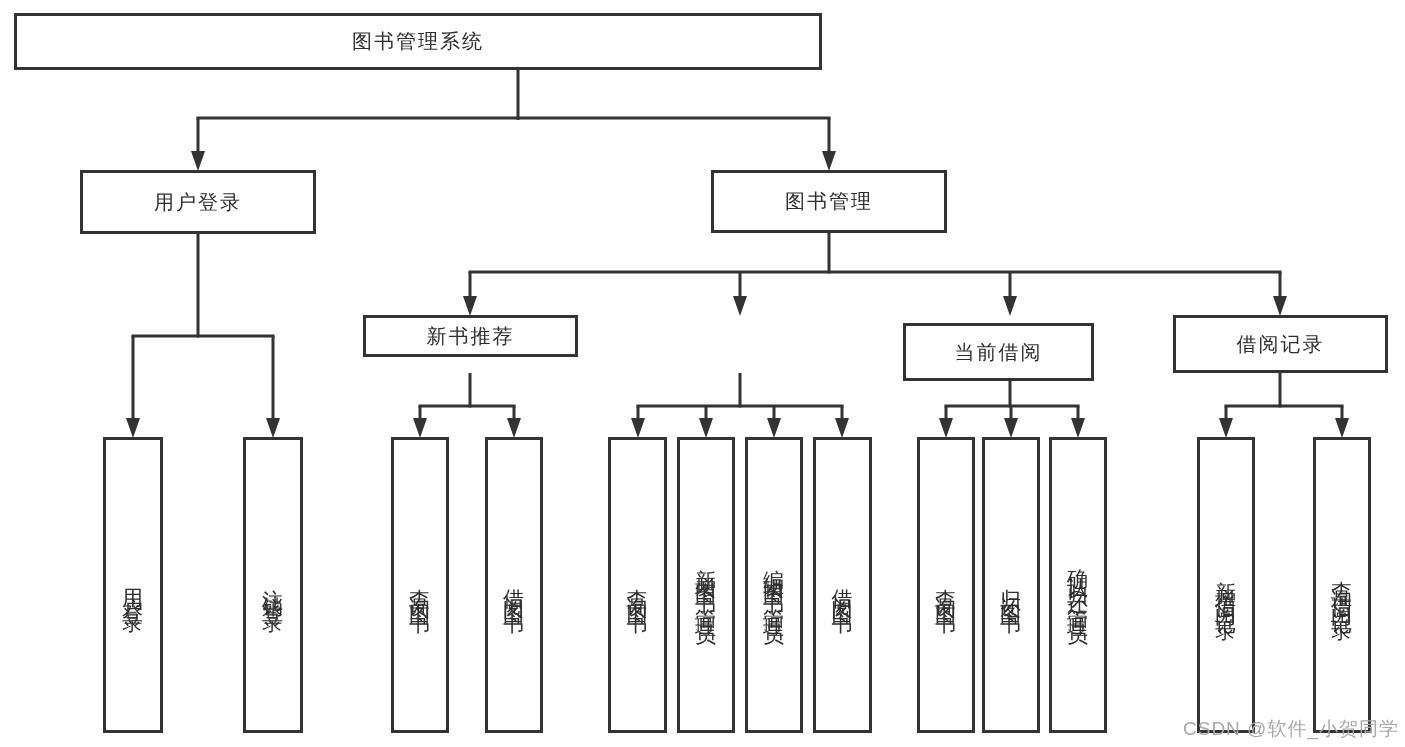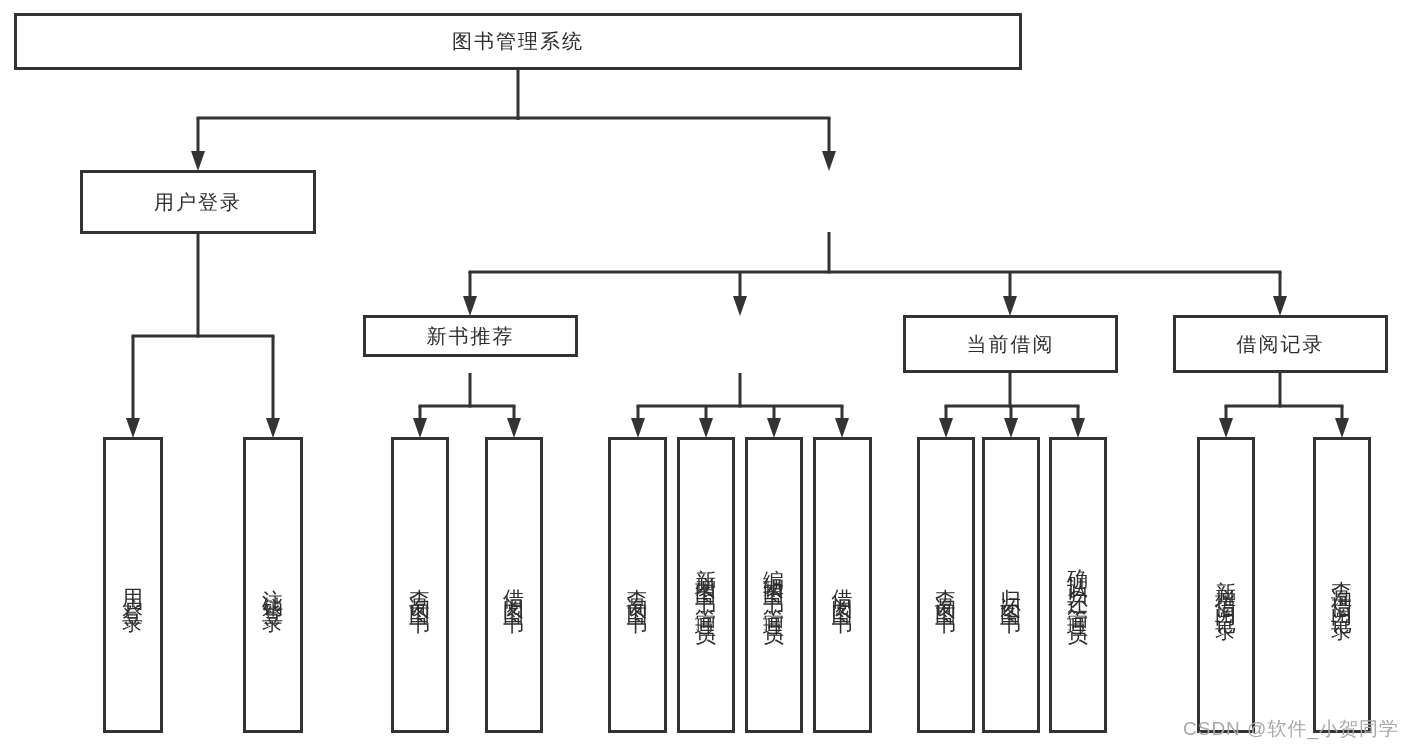--- a/index.html
+++ b/index.html
@@ -108,26 +108,27 @@
     <g stroke="#333333" stroke-width="3" fill="#333333">
       <line x1="1280" y1="373" x2="1280" y2="407.5"></line>
       <line x1="1224.5" y1="406" x2="1343.5" y2="406"></line>
       <line x1="1226" y1="406" x2="1226" y2="419"></line>
       <polygon stroke="none" points="1219,418 1233,418 1226,438"></polygon>
       <line x1="1342" y1="406" x2="1342" y2="419"></line>
       <polygon stroke="none" points="1335,418 1349,418 1342,438"></polygon>
     </g>
   </svg>
 
-  <div class="box" style="left:14px;top:13px;width:1008px;height:57px">图书管理系统</div>
+  <div class="box" style="left:14px;top:13px;width:808px;height:57px">图书管理系统</div>
 
   <div class="box" style="left:80px;top:170px;width:236px;height:64px">用户登录</div>
+  <div class="box" style="left:711px;top:170px;width:236px;height:63px">图书管理</div>
 
   <div class="box" style="left:363px;top:315px;width:215px;height:42px">新书推荐</div>
-  <div class="box" style="left:903px;top:315px;width:215px;height:58px">当前借阅</div>
+  <div class="box" style="left:903px;top:323px;width:191px;height:58px">当前借阅</div>
   <div class="box" style="left:1173px;top:315px;width:215px;height:58px">借阅记录</div>
 
   <div class="box vbox" style="left:103px;top:437px;width:60px;height:296px">用户登录</div>
   <div class="box vbox" style="left:243px;top:437px;width:60px;height:296px">注销登录</div>
 
   <div class="box vbox" style="left:391px;top:437px;width:58px;height:296px">查询图书</div>
   <div class="box vbox" style="left:485px;top:437px;width:58px;height:296px">借阅图书</div>
 
   <div class="box vbox" style="left:608px;top:437px;width:59px;height:296px">查询图书</div>
   <div class="box vbox" style="left:677px;top:437px;width:58px;height:296px">新增图书（管理员）</div>

